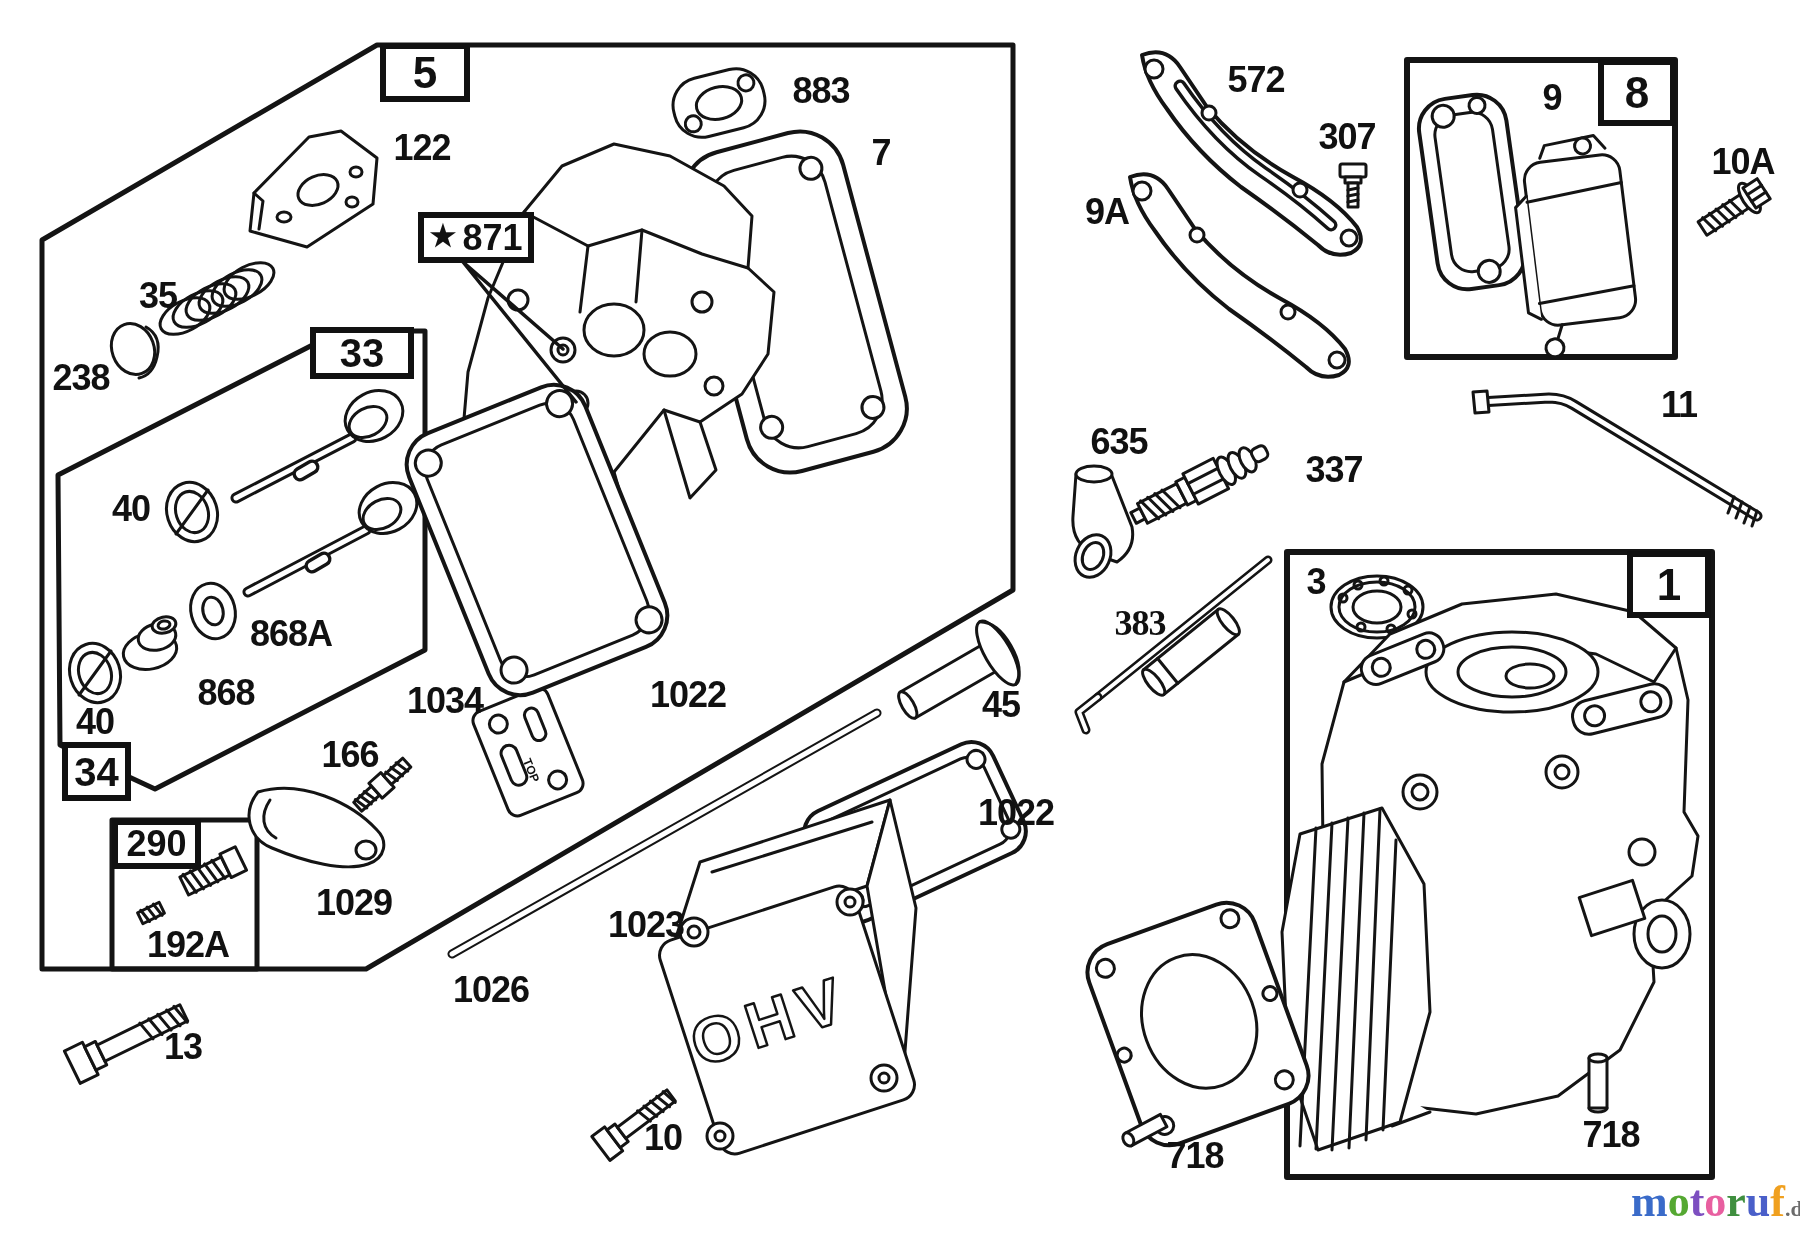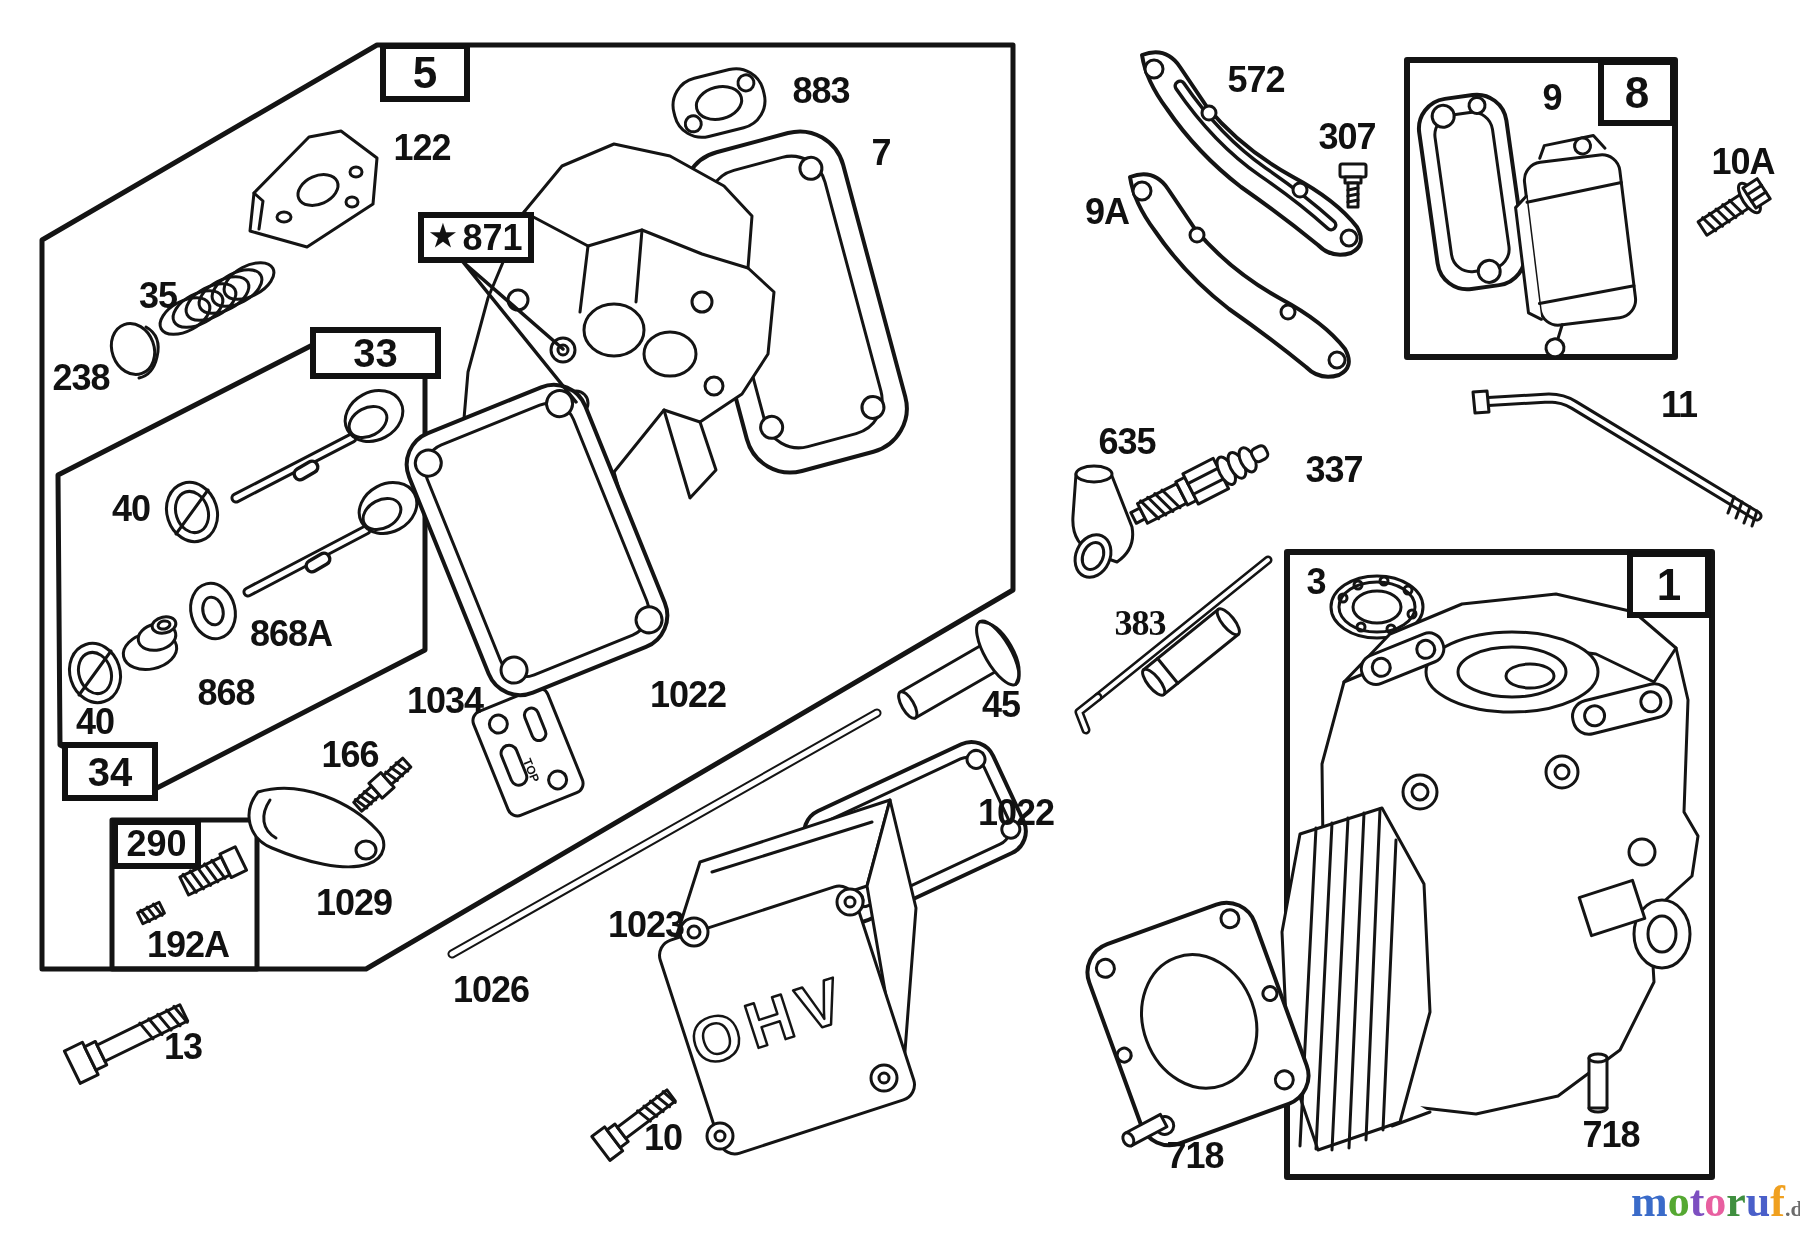--- a/index.html
+++ b/index.html
@@ -388,24 +388,24 @@
           <line x1="38" y1="-10" x2="43" y2="10"></line>
     <line x1="48" y1="-10" x2="53" y2="10"></line>
           <line x1="56" y1="-10" x2="61" y2="10"></line>
   </g>
 </g>
 </svg>
 
 <div class="plbox" style="left:380px;top:43px;width:90px;height:59px;font-size:44px;">
       <span>5</span>
     </div>
-<div class="plbox" style="left:310px;top:327px;width:131px;height:52px;font-size:40px;">
+<div class="plbox" style="left:310px;top:327px;width:104px;height:52px;font-size:40px;">
       <span>33</span>
     </div>
-<div class="plbox" style="left:62px;top:742px;width:96px;height:59px;font-size:40px;">
+<div class="plbox" style="left:62px;top:742px;width:69px;height:59px;font-size:40px;">
       <span>34</span>
     </div>
 <div class="plbox" style="left:112px;top:819px;width:89px;height:50px;font-size:36px;">
       <span>290</span>
     </div>
 <div class="plbox" style="left:1598px;top:59px;width:78px;height:67px;font-size:44px;">
       <span>8</span>
     </div>
 <div class="plbox" style="left:1627px;top:551px;width:84px;height:67px;font-size:44px;">
       <span>1</span>
@@ -434,21 +434,21 @@
 <div class="pl" style="left:1001px;top:705px;">45</div>
 <div class="pl" style="left:633px;top:925px;margin-left:13px;">1023</div>
 <div class="pl" style="left:663px;top:1138px;">10</div>
 <div class="pl" style="left:1016px;top:813px;">1022</div>
 <div class="pl" style="left:1256px;top:80px;">572</div>
 <div class="pl" style="left:1347px;top:137px;">307</div>
 <div class="pl" style="left:1107px;top:212px;">9A</div>
 <div class="pl" style="left:1552px;top:98px;">9</div>
 <div class="pl" style="left:1743px;top:162px;">10A</div>
 <div class="pl" style="left:1679px;top:405px;">11</div>
-<div class="pl" style="left:1119px;top:442px;margin-left:8px;">635</div>
+<div class="pl" style="left:1119px;top:442px;">635</div>
 <div class="pl" style="left:1334px;top:470px;">337</div>
 <div class="pl" style="left:1140px;top:623px;font-family:Liberation Serif, serif;">383</div>
 <div class="pl" style="left:1316px;top:582px;">3</div>
 <div class="pl" style="left:1195px;top:1156px;">718</div>
 <div class="pl" style="left:1611px;top:1135px;">718</div>
 
 <div class="wm">
   <span style="color: rgb(58, 107, 201);">m</span>
   <span style="color: rgb(85, 168, 50);">o</span>
   <span style="color: rgb(125, 79, 192);">t</span>

